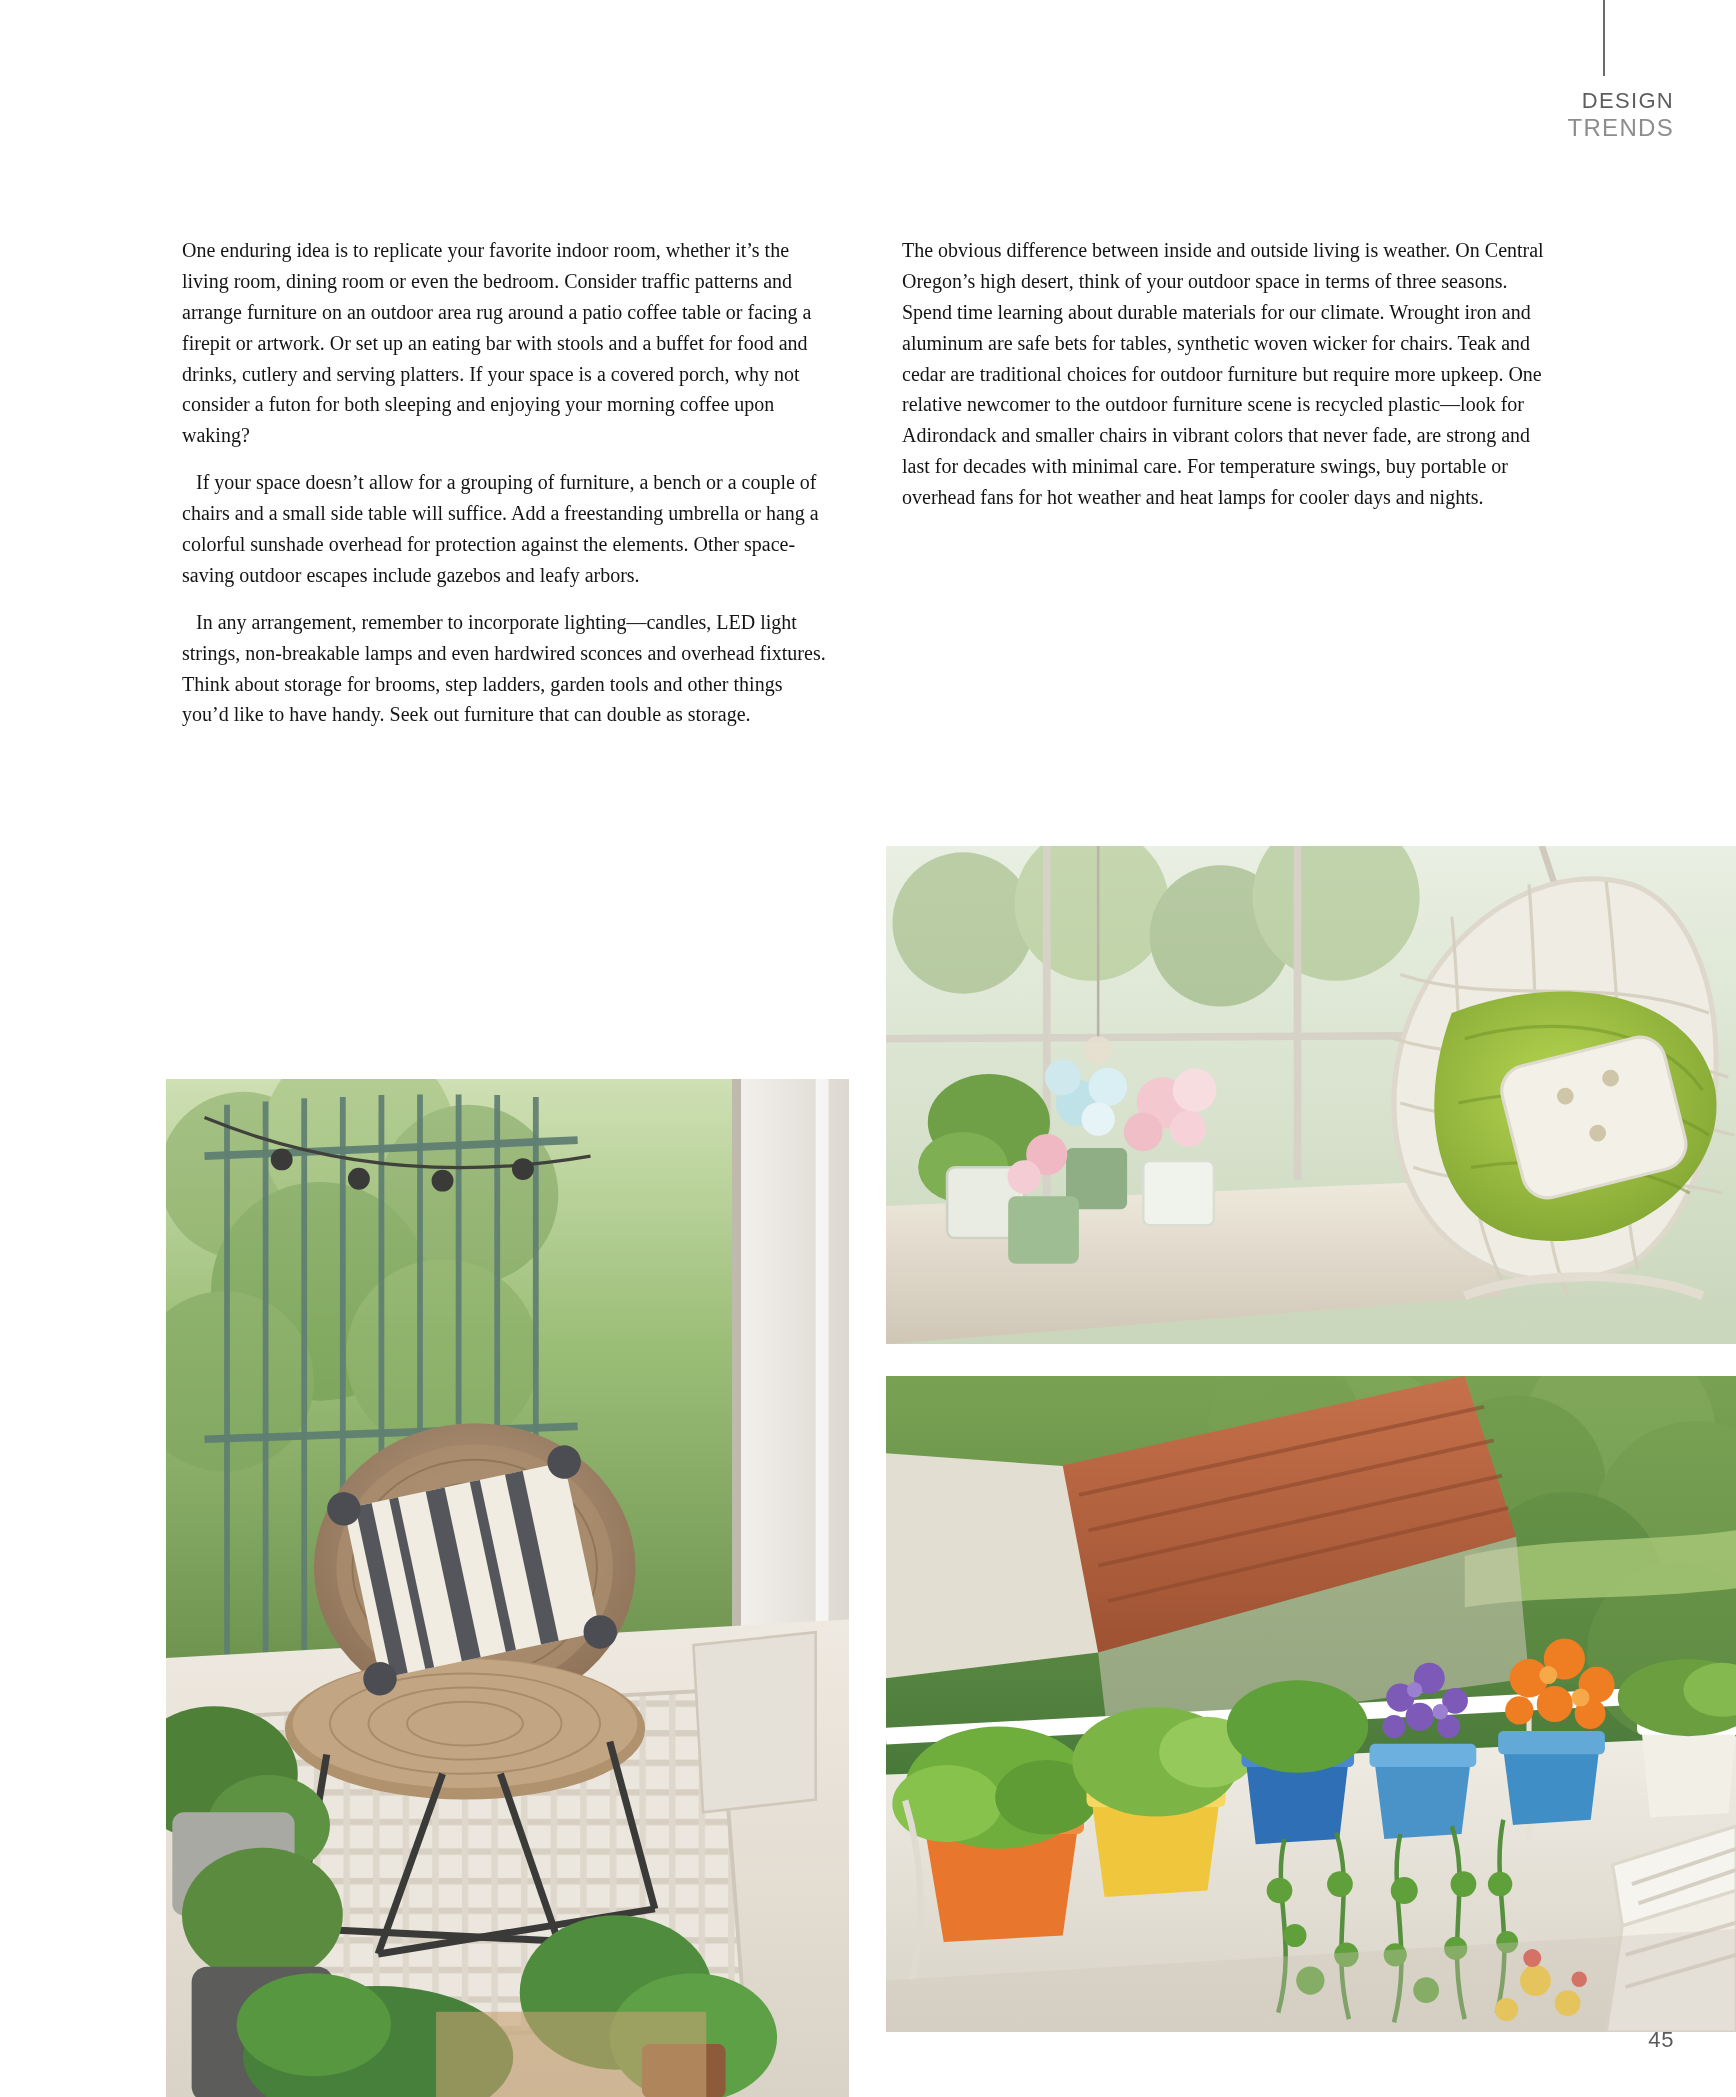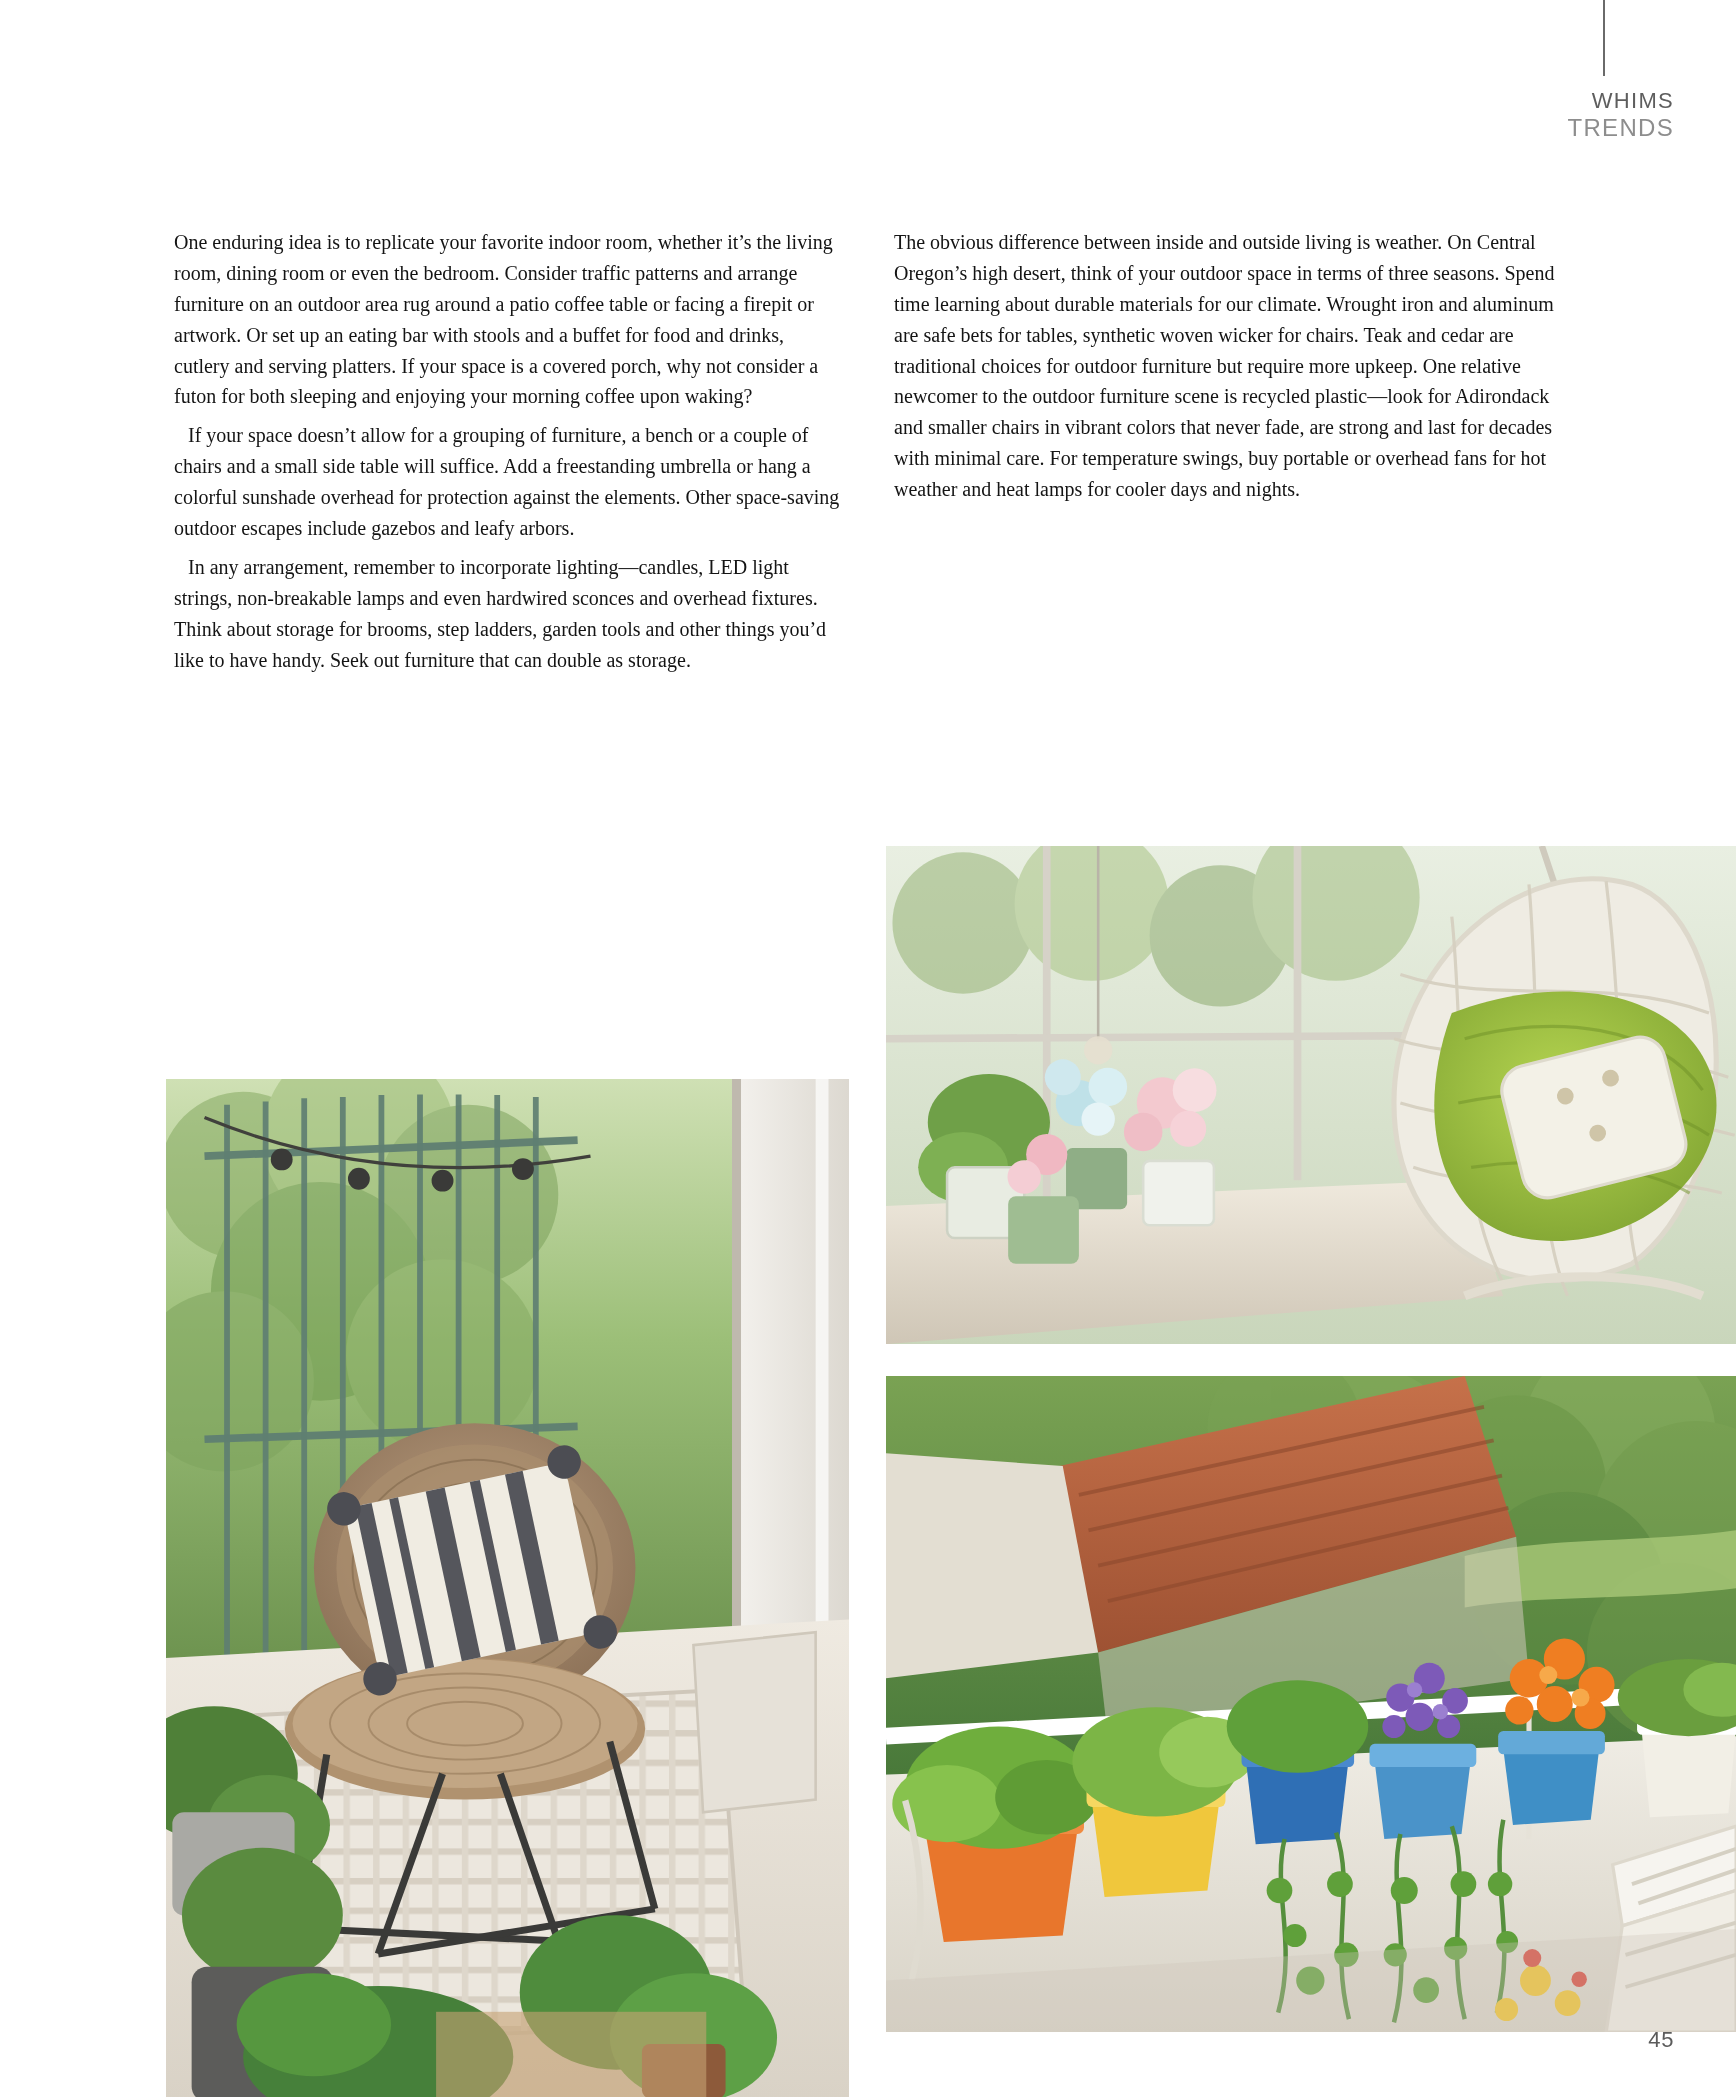--- a/index.html
+++ b/index.html
@@ -65,21 +65,21 @@
     letter-spacing: 1px;
     color: #2f2f2f;
     margin: 0 0 9px 0;
     text-transform: uppercase;
   }
 
   p.body {
     font-family: "Liberation Serif", serif;
     font-size: 20px;
     line-height: 1.545;
-    margin: 8px;
+    margin: 16px;
     color: #141414;
     text-align: left;
   }
   p.body + p.body { text-indent: 14px; }
 
   
   .photo {
     position: absolute;
     overflow: hidden;
     background: #d8d8d8;
@@ -118,21 +118,21 @@
     color: #5b5b5b;
     letter-spacing: 0.6px;
     margin-left: 28px;
   }
 </style>
 </head>
 <body>
 
 <div class="running-head">
   <div class="rule"></div>
-  <div class="rh-design">WHIMS</div>
+  <div class="rh-design">DESIGN</div>
   <div class="rh-trends">TRENDS</div>
 </div>
 
 <div class="col col-left">
   <p class="body">One enduring idea is to replicate your favorite indoor room, whether it’s the living room, dining room or even the bedroom. Consider traffic patterns and arrange furniture on an outdoor area rug around a patio coffee table or facing a firepit or artwork. Or set up an eating bar with stools and a buffet for food and drinks, cutlery and serving platters. If your space is a covered porch, why not consider a futon for both sleeping and enjoying your morning coffee upon waking?</p>
   <p class="body">If your space doesn’t allow for a grouping of furniture, a bench or a couple of chairs and a small side table will suffice. Add a freestanding umbrella or hang a colorful sunshade overhead for protection against the elements. Other space-saving outdoor escapes include gazebos and leafy arbors.</p>
   <p class="body">In any arrangement, remember to incorporate lighting—candles, LED light strings, non-breakable lamps and even hardwired sconces and overhead fixtures. Think about storage for brooms, step ladders, garden tools and other things you’d like to have handy. Seek out furniture that can double as storage.</p>
 </div>
 
 <div class="col col-right">

